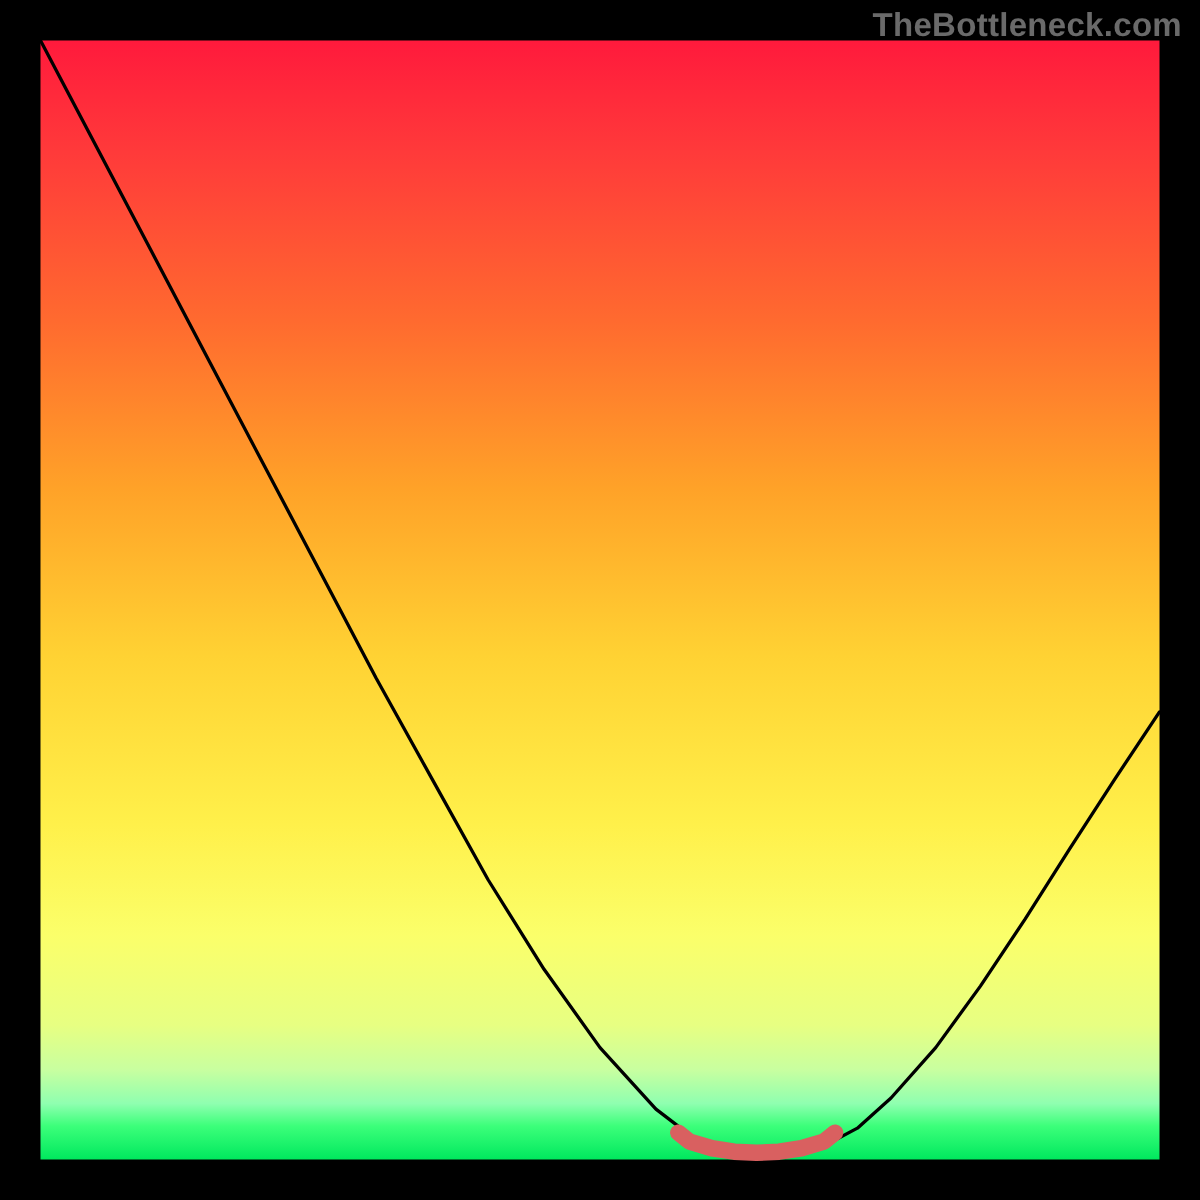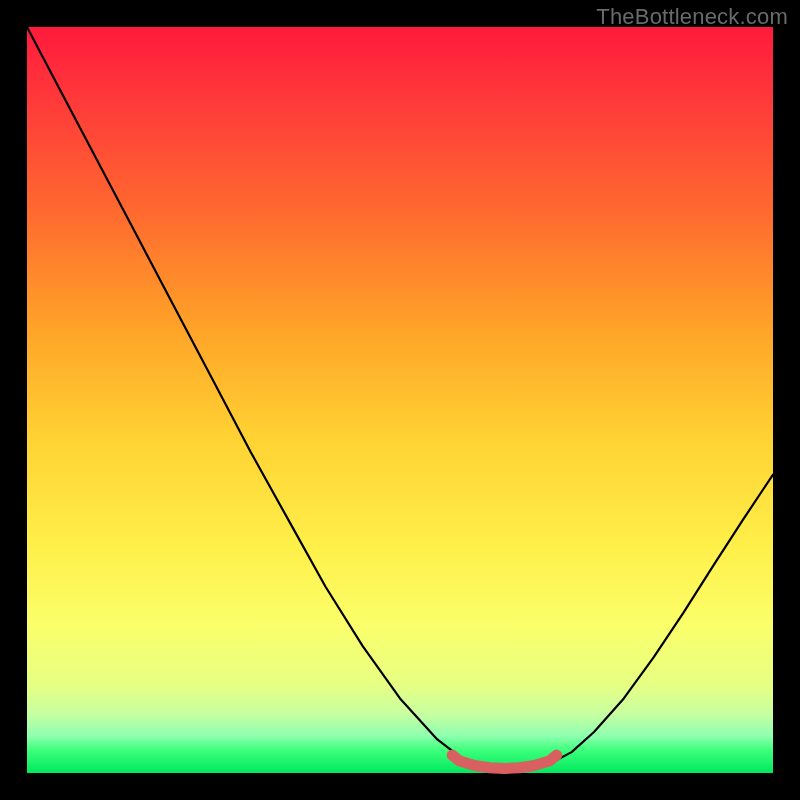--- a/index.html
+++ b/index.html
@@ -10,20 +10,21 @@
     background: #000;
     overflow: hidden;
   }
   .frame {
     position: absolute;
     left: 0;
     top: 0;
     width: 800px;
     height: 800px;
     background: #000;
+    font-weight: bold;
   }
   .plot {
     position: absolute;
     left: 27px;
     top: 27px;
     width: 746px;
     height: 746px;
     background: linear-gradient(to bottom,
       #ff1a3c 0%,
       #ff3a3a 10%,

